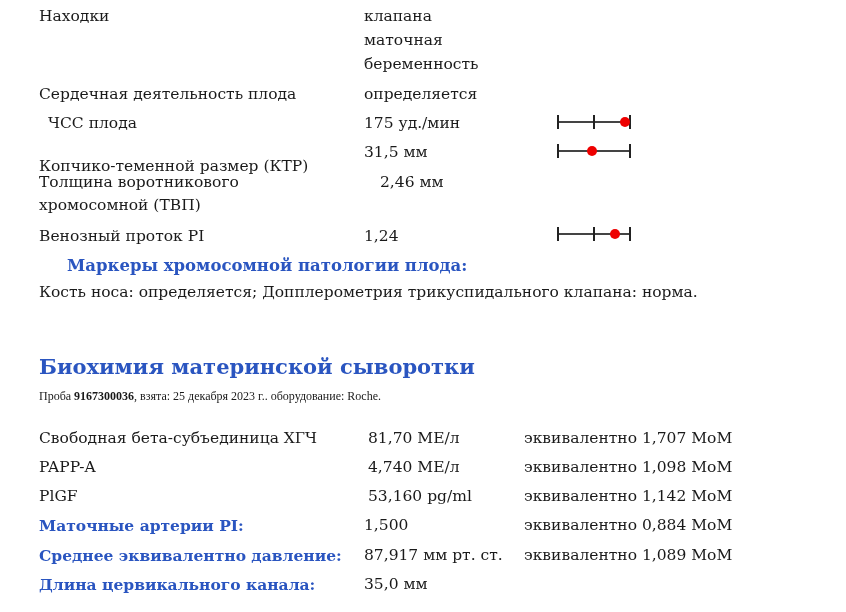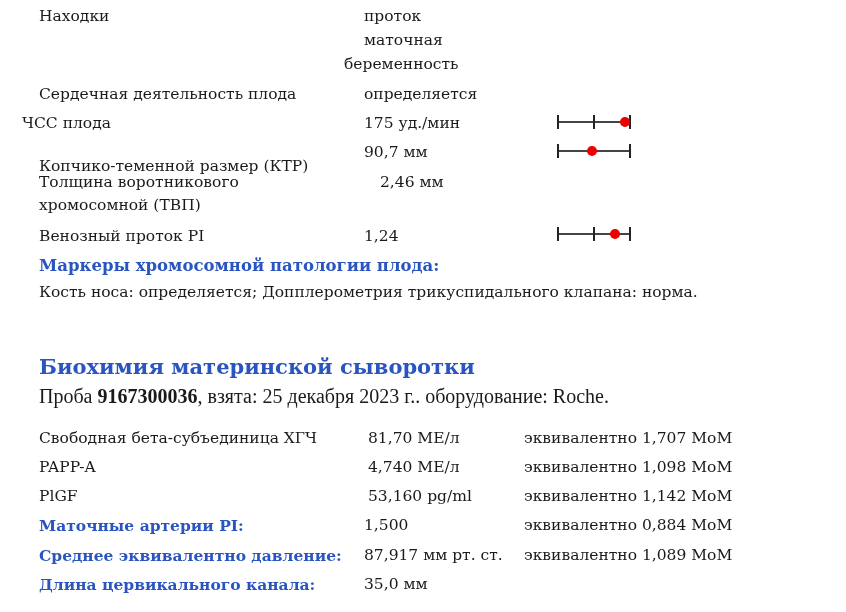--- a/index.html
+++ b/index.html
@@ -3,51 +3,51 @@
   <meta charset="utf-8">
   <style>
     html, body { margin: 0; padding: 0; background: #ffffff; }
     body {
       width: 846px; height: 612px; position: relative; overflow: hidden;
       font-family: "DejaVu Serif", "Liberation Serif", serif;
       color: #1a1a1a;
     }
     .txt { position: absolute; font-size: 15.5px; line-height: 23px; white-space: nowrap; }
     .blue { color: #2a55c0; font-weight: bold; }
-    .h-sub { position: absolute; font-size: 16.5px; line-height: 22px; white-space: nowrap; }
+    .h-sub { position: absolute; font-size: 16.5px; line-height: 22px; white-space: nowrap; margin-left: 28px; }
     .h-main { position: absolute; font-size: 21px; line-height: 28px; white-space: nowrap; }
-    .lab { font-family: "Liberation Serif", serif; font-size: 20px; }
+    .lab { font-family: "Liberation Serif", serif; font-size: 12px; }
     .scale { position: absolute; width: 74px; height: 14px; }
     .scale .line { position: absolute; left: 0; right: 0; top: 6px; height: 1.5px; background: #444; }
     .scale .tick { position: absolute; top: 0; width: 1.5px; height: 14px; background: #222; }
     .scale .dot { position: absolute; top: 2px; width: 10px; height: 10px; border-radius: 50%; background: #ee0000; margin-left: -5px; }
   </style>
 </head>
 <body>
 
 <div class="txt" style="left:39px;top:5px">Находки</div>
-<div class="txt" style="left:364px;top:5px">проток</div>
+<div class="txt" style="left:364px;top:5px">клапана</div>
 <div class="txt" style="left:364px;top:29px">маточная</div>
-<div class="txt" style="left:344px;top:53px">беременность</div>
+<div class="txt" style="left:364px;top:53px">беременность</div>
 
 <div class="txt" style="left:39px;top:83px">Сердечная деятельность плода</div>
 <div class="txt" style="left:364px;top:83px">определяется</div>
 
-<div class="txt" style="left:22px;top:112px">ЧСС плода</div>
+<div class="txt" style="left:48px;top:112px">ЧСС плода</div>
 <div class="txt" style="left:364px;top:112px">175 уд./мин</div>
 <div class="scale" style="left:557px;top:115px">
   <div class="line"></div>
   <div class="tick" style="left:0"></div>
   <div class="tick" style="left:36px"></div>
   <div class="tick" style="left:72px"></div>
   <div class="dot" style="left:68px"></div>
 </div>
 
 <div class="txt" style="left:39px;top:155px">Копчико-теменной размер (КТР)</div>
-<div class="txt" style="left:364px;top:141px">90,7 мм</div>
+<div class="txt" style="left:364px;top:141px">31,5 мм</div>
 <div class="scale" style="left:557px;top:144px">
   <div class="line"></div>
   <div class="tick" style="left:0"></div>
   <div class="tick" style="left:72px"></div>
   <div class="dot" style="left:35px"></div>
 </div>
 
 <div class="txt" style="left:39px;top:171px">Толщина воротникового</div>
 <div class="txt" style="left:39px;top:194px">хромосомной (ТВП)</div>
 <div class="txt" style="left:380px;top:171px">2,46 мм</div>

